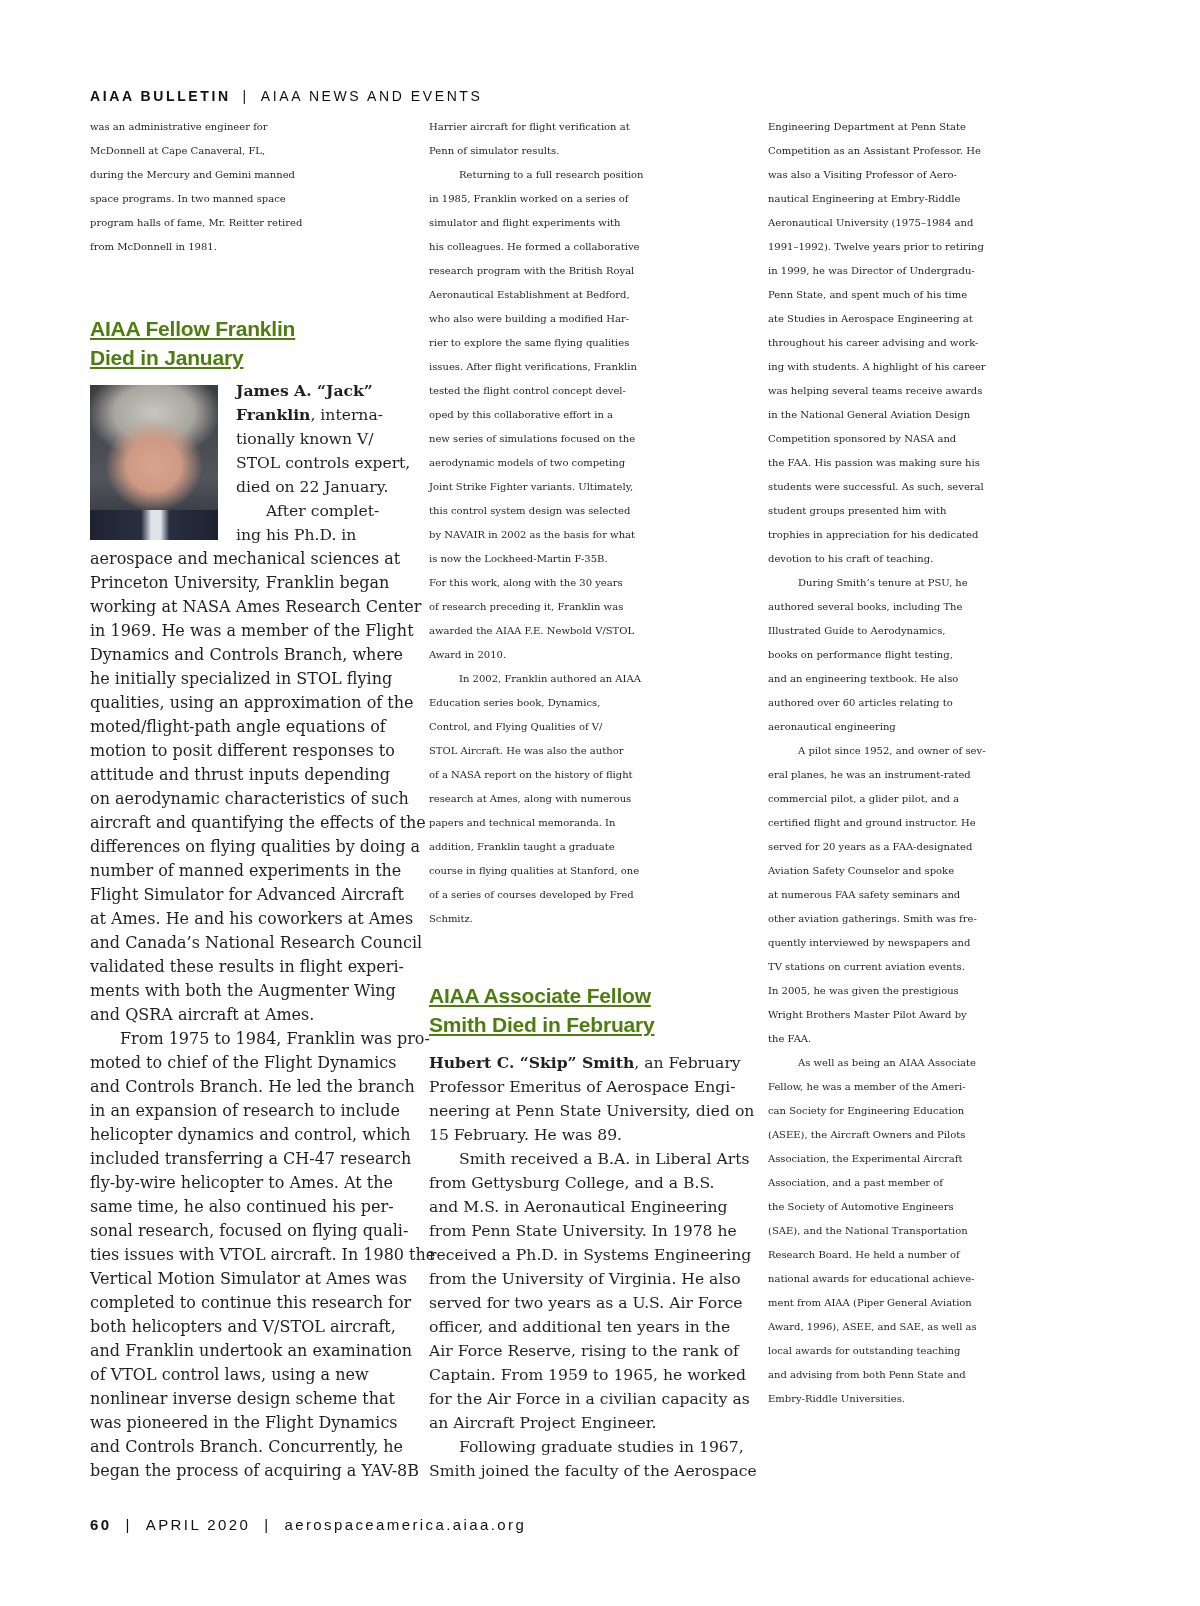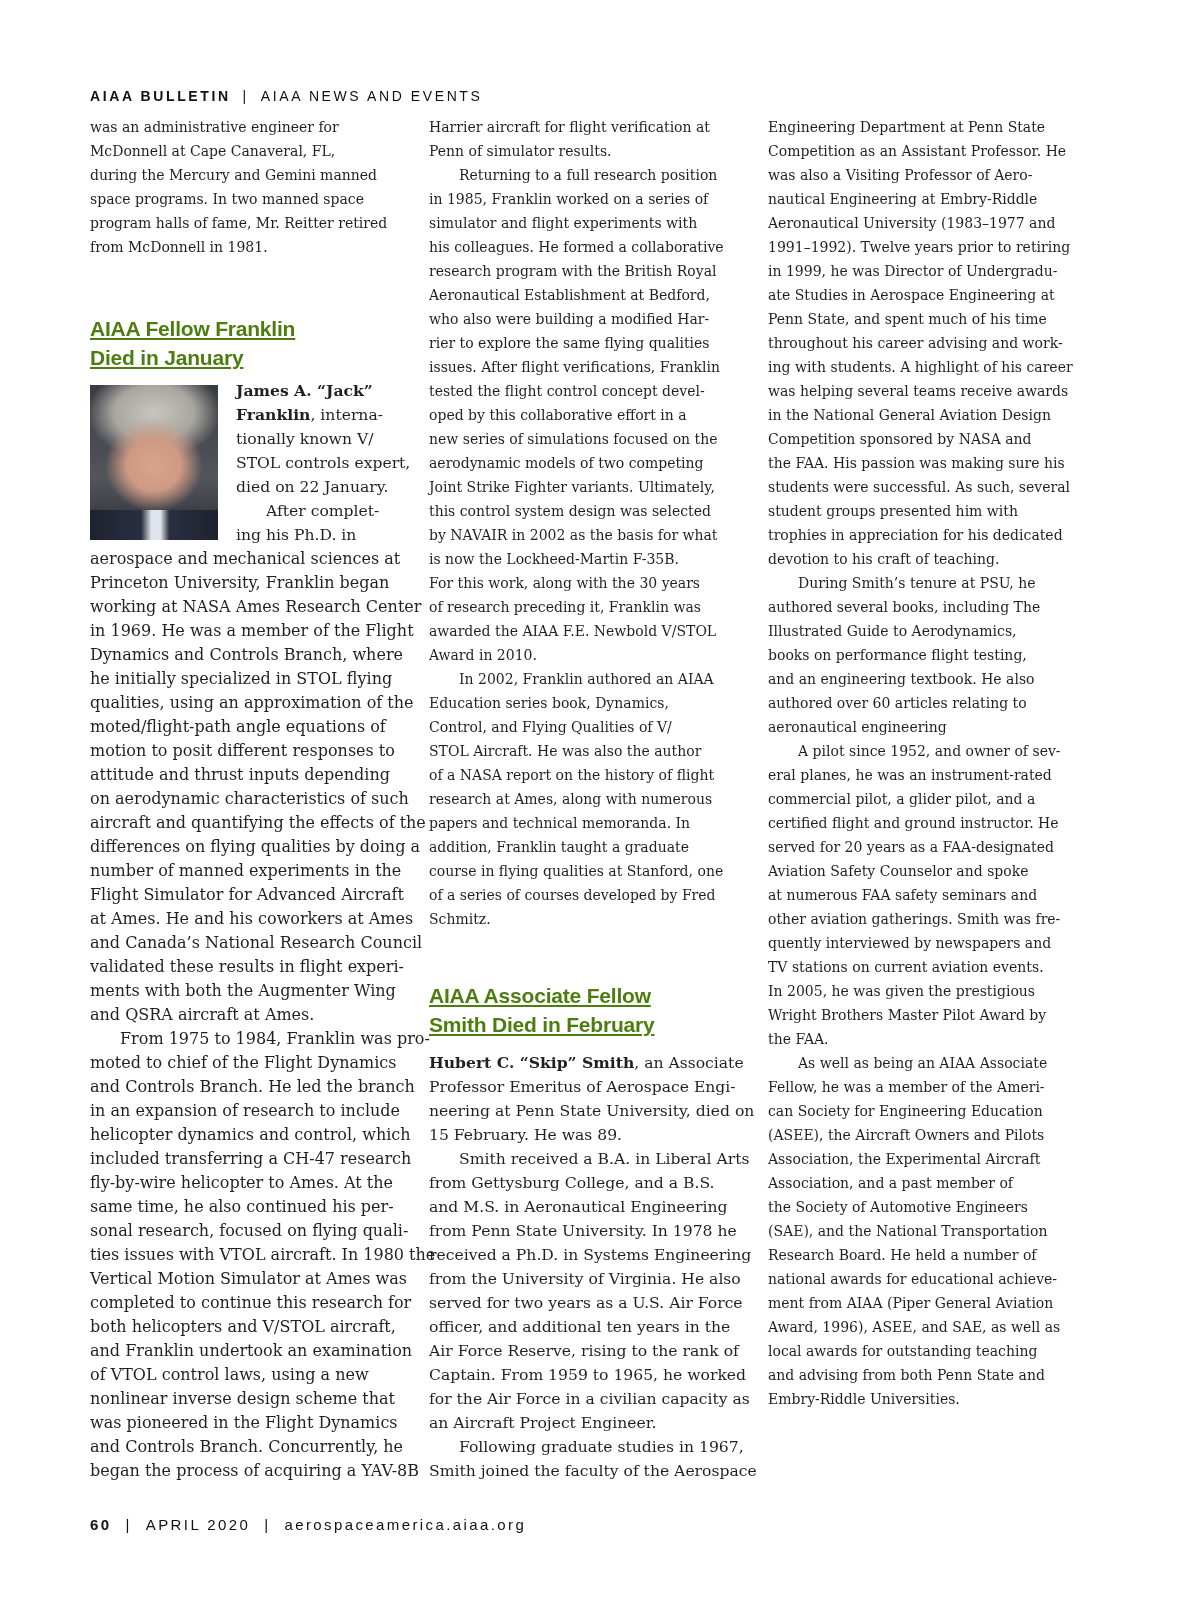--- a/index.html
+++ b/index.html
@@ -14,21 +14,21 @@
     font-size: 14px; letter-spacing: 2.6px; color: #111;
     white-space: nowrap;
     margin-top: 36px;
   }
   .header .brand { font-weight: bold; }
   .header .sep { margin: 0 12px; font-weight: normal; }
   .header .section { font-weight: normal; }
 
   .col {
     position: absolute; top: 115px;
-    font-size: 14px; line-height: 24px;
+    font-size: 10px; line-height: 24px;
   }
   .col1 { left: 90px; width: 322px; }
   .col2 { left: 429px; width: 322px; }
   .col3 { left: 768px; width: 322px; }
 
   .line { display: block; white-space: nowrap; }
   .ind { padding-left: 30px; }
   .b { font-weight: bold; }
 
   .headline {
@@ -179,21 +179,21 @@
   <span class="line">of a series of courses developed by Fred</span>
   <span class="line">Schmitz.</span>
 </div>
 
 <div class="headline hl2">
   <span class="line">AIAA Associate Fellow</span>
   <span class="line">Smith Died in February</span>
 </div>
 
 <div class="col2-rest">
-  <span class="line"><span class="b">Hubert C. “Skip” Smith</span><span>, an Associate</span></span>
+  <span class="line"><span class="b">Hubert C. “Skip” Smith</span><span>, an February</span></span>
   <span class="line">Professor Emeritus of Aerospace Engi-</span>
   <span class="line">neering at Penn State University, died on</span>
   <span class="line">15 February. He was 89.</span>
   <span class="line ind">Smith received a B.A. in Liberal Arts</span>
   <span class="line">from Gettysburg College, and a B.S.</span>
   <span class="line">and M.S. in Aeronautical Engineering</span>
   <span class="line">from Penn State University. In 1978 he</span>
   <span class="line">received a Ph.D. in Systems Engineering</span>
   <span class="line">from the University of Virginia. He also</span>
   <span class="line">served for two years as a U.S. Air Force</span>
@@ -204,25 +204,25 @@
   <span class="line">an Aircraft Project Engineer.</span>
   <span class="line ind">Following graduate studies in 1967,</span>
   <span class="line">Smith joined the faculty of the Aerospace</span>
 </div>
 
 <div class="col col3">
   <span class="line">Engineering Department at Penn State</span>
   <span class="line">Competition as an Assistant Professor. He</span>
   <span class="line">was also a Visiting Professor of Aero-</span>
   <span class="line">nautical Engineering at Embry-Riddle</span>
-  <span class="line">Aeronautical University (1983–1977 and</span>
+  <span class="line">Aeronautical University (1975–1984 and</span>
   <span class="line">1991–1992). Twelve years prior to retiring</span>
   <span class="line">in 1999, he was Director of Undergradu-</span>
+  <span class="line">Penn State, and spent much of his time</span>
   <span class="line">ate Studies in Aerospace Engineering at</span>
-  <span class="line">Penn State, and spent much of his time</span>
   <span class="line">throughout his career advising and work-</span>
   <span class="line">ing with students. A highlight of his career</span>
   <span class="line">was helping several teams receive awards</span>
   <span class="line">in the National General Aviation Design</span>
   <span class="line">Competition sponsored by NASA and</span>
   <span class="line">the FAA. His passion was making sure his</span>
   <span class="line">students were successful. As such, several</span>
   <span class="line">student groups presented him with</span>
   <span class="line">trophies in appreciation for his dedicated</span>
   <span class="line">devotion to his craft of teaching.</span>

